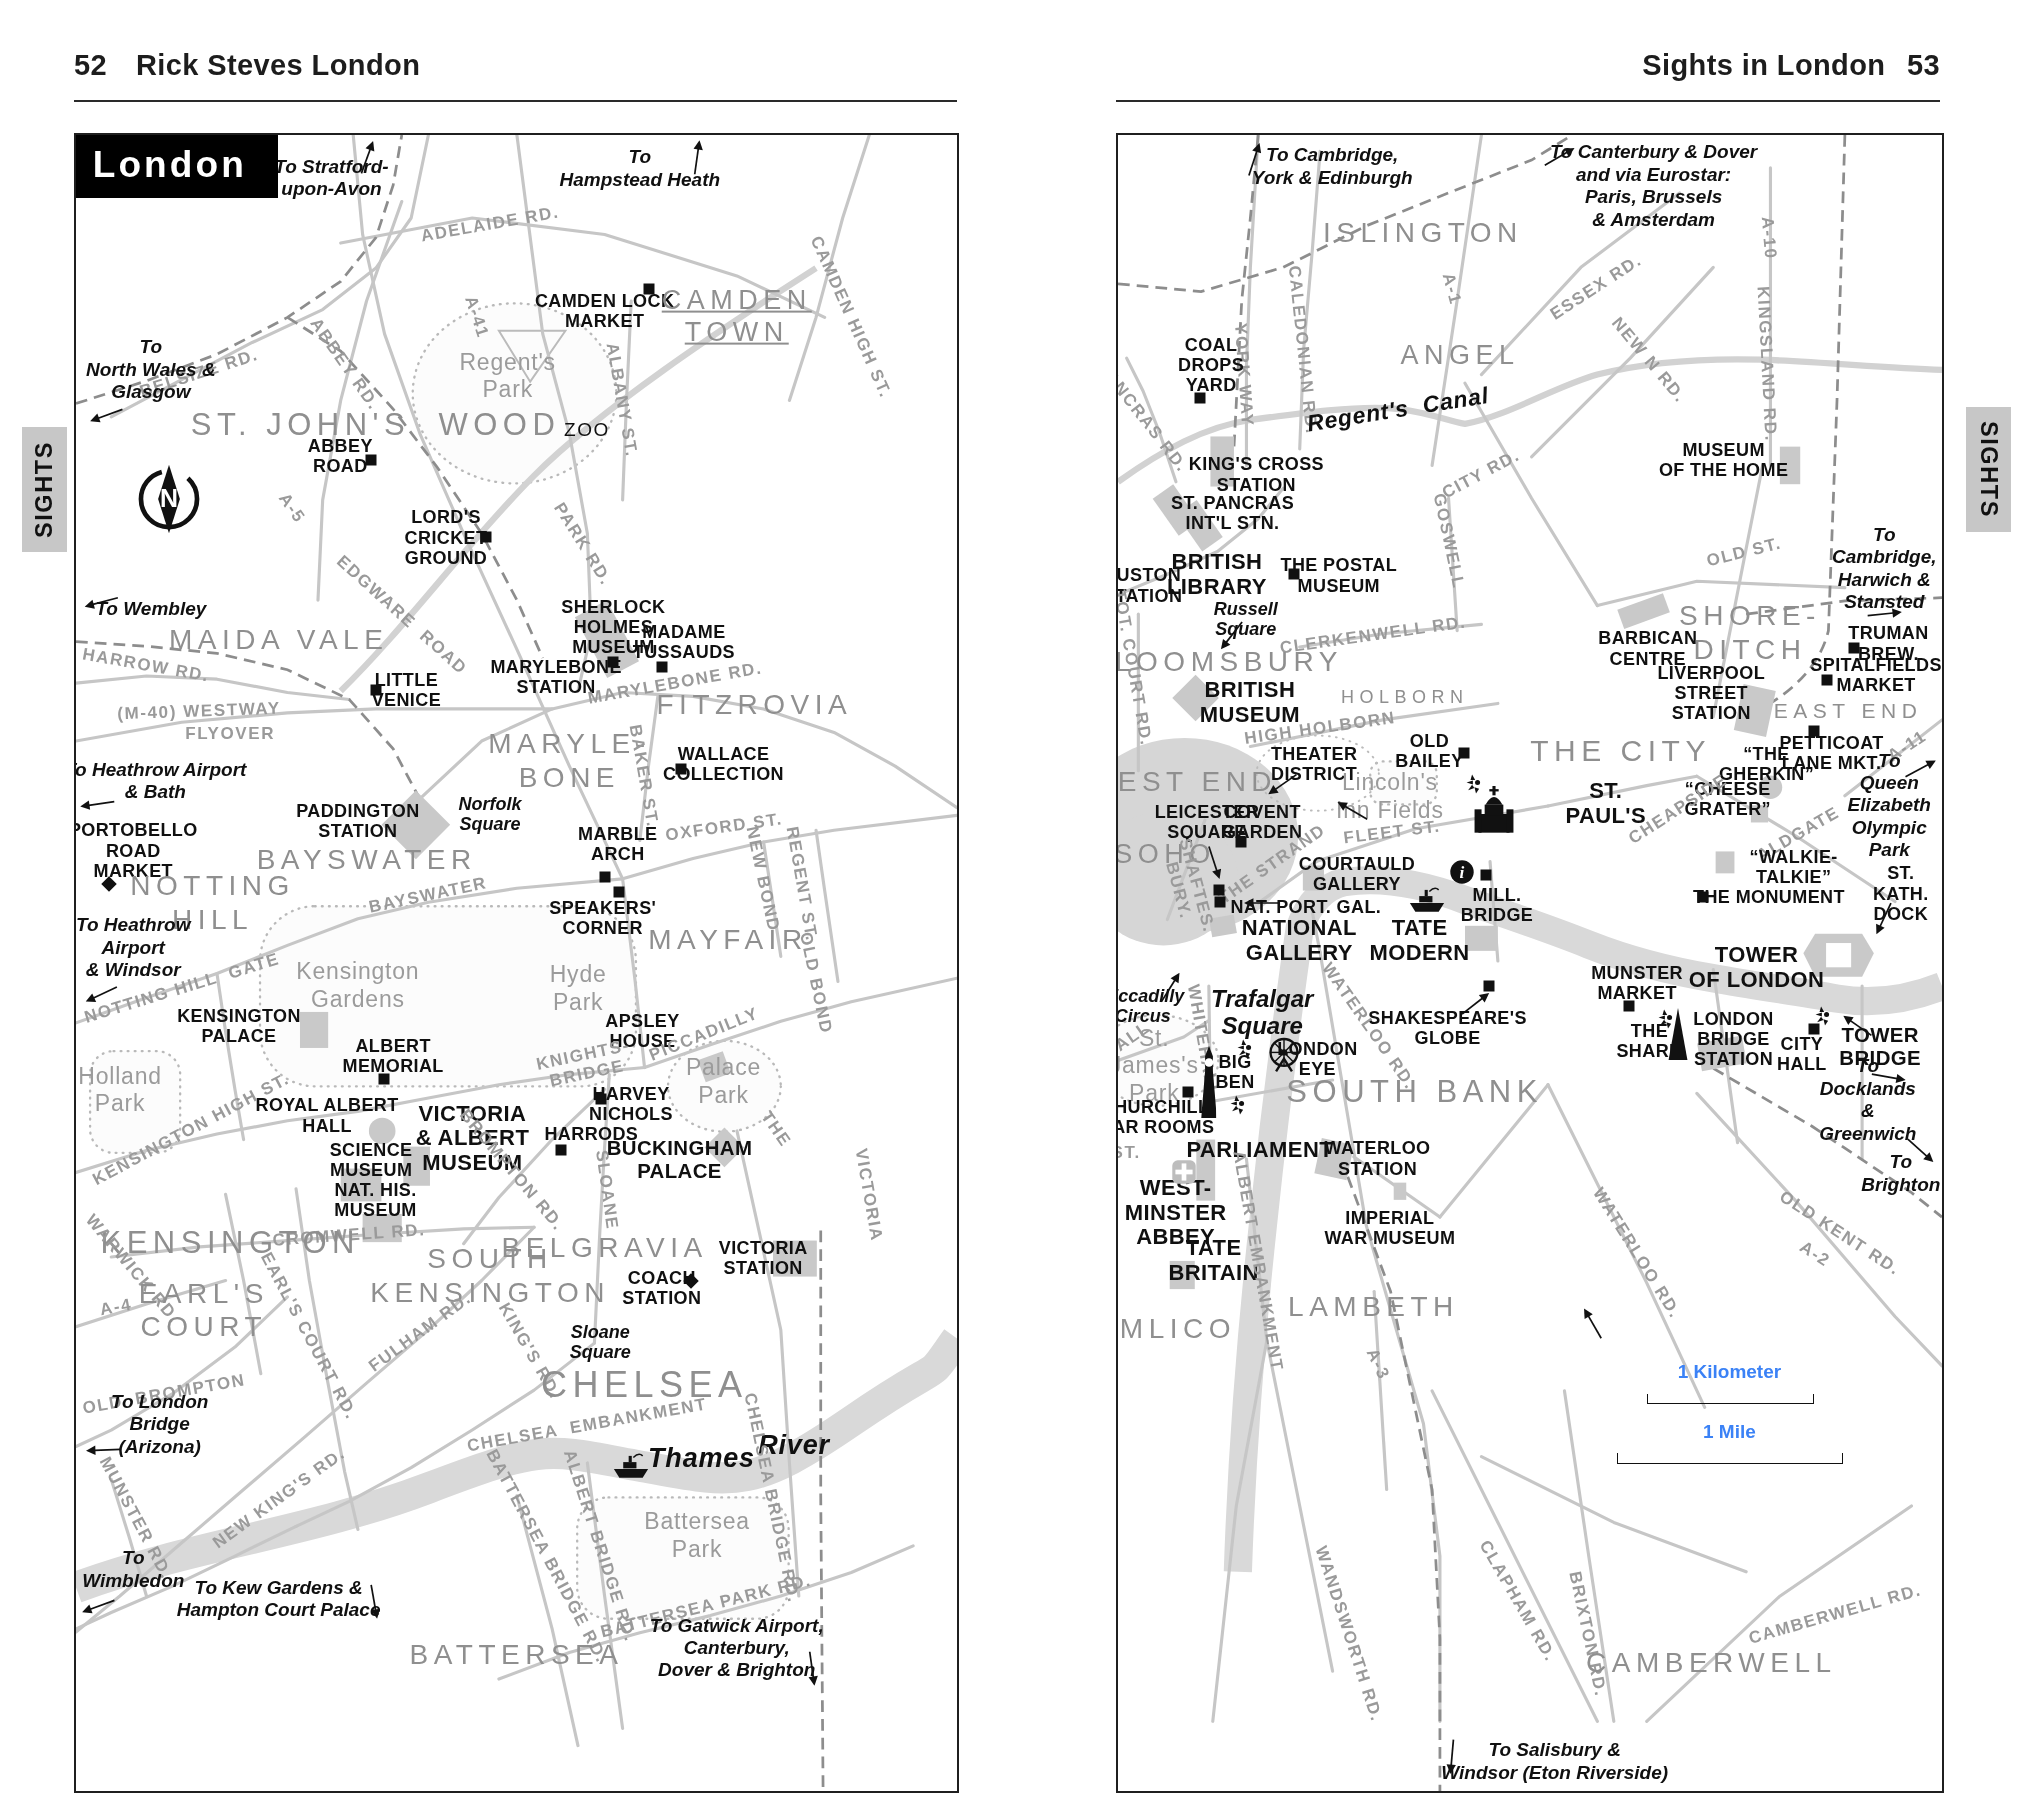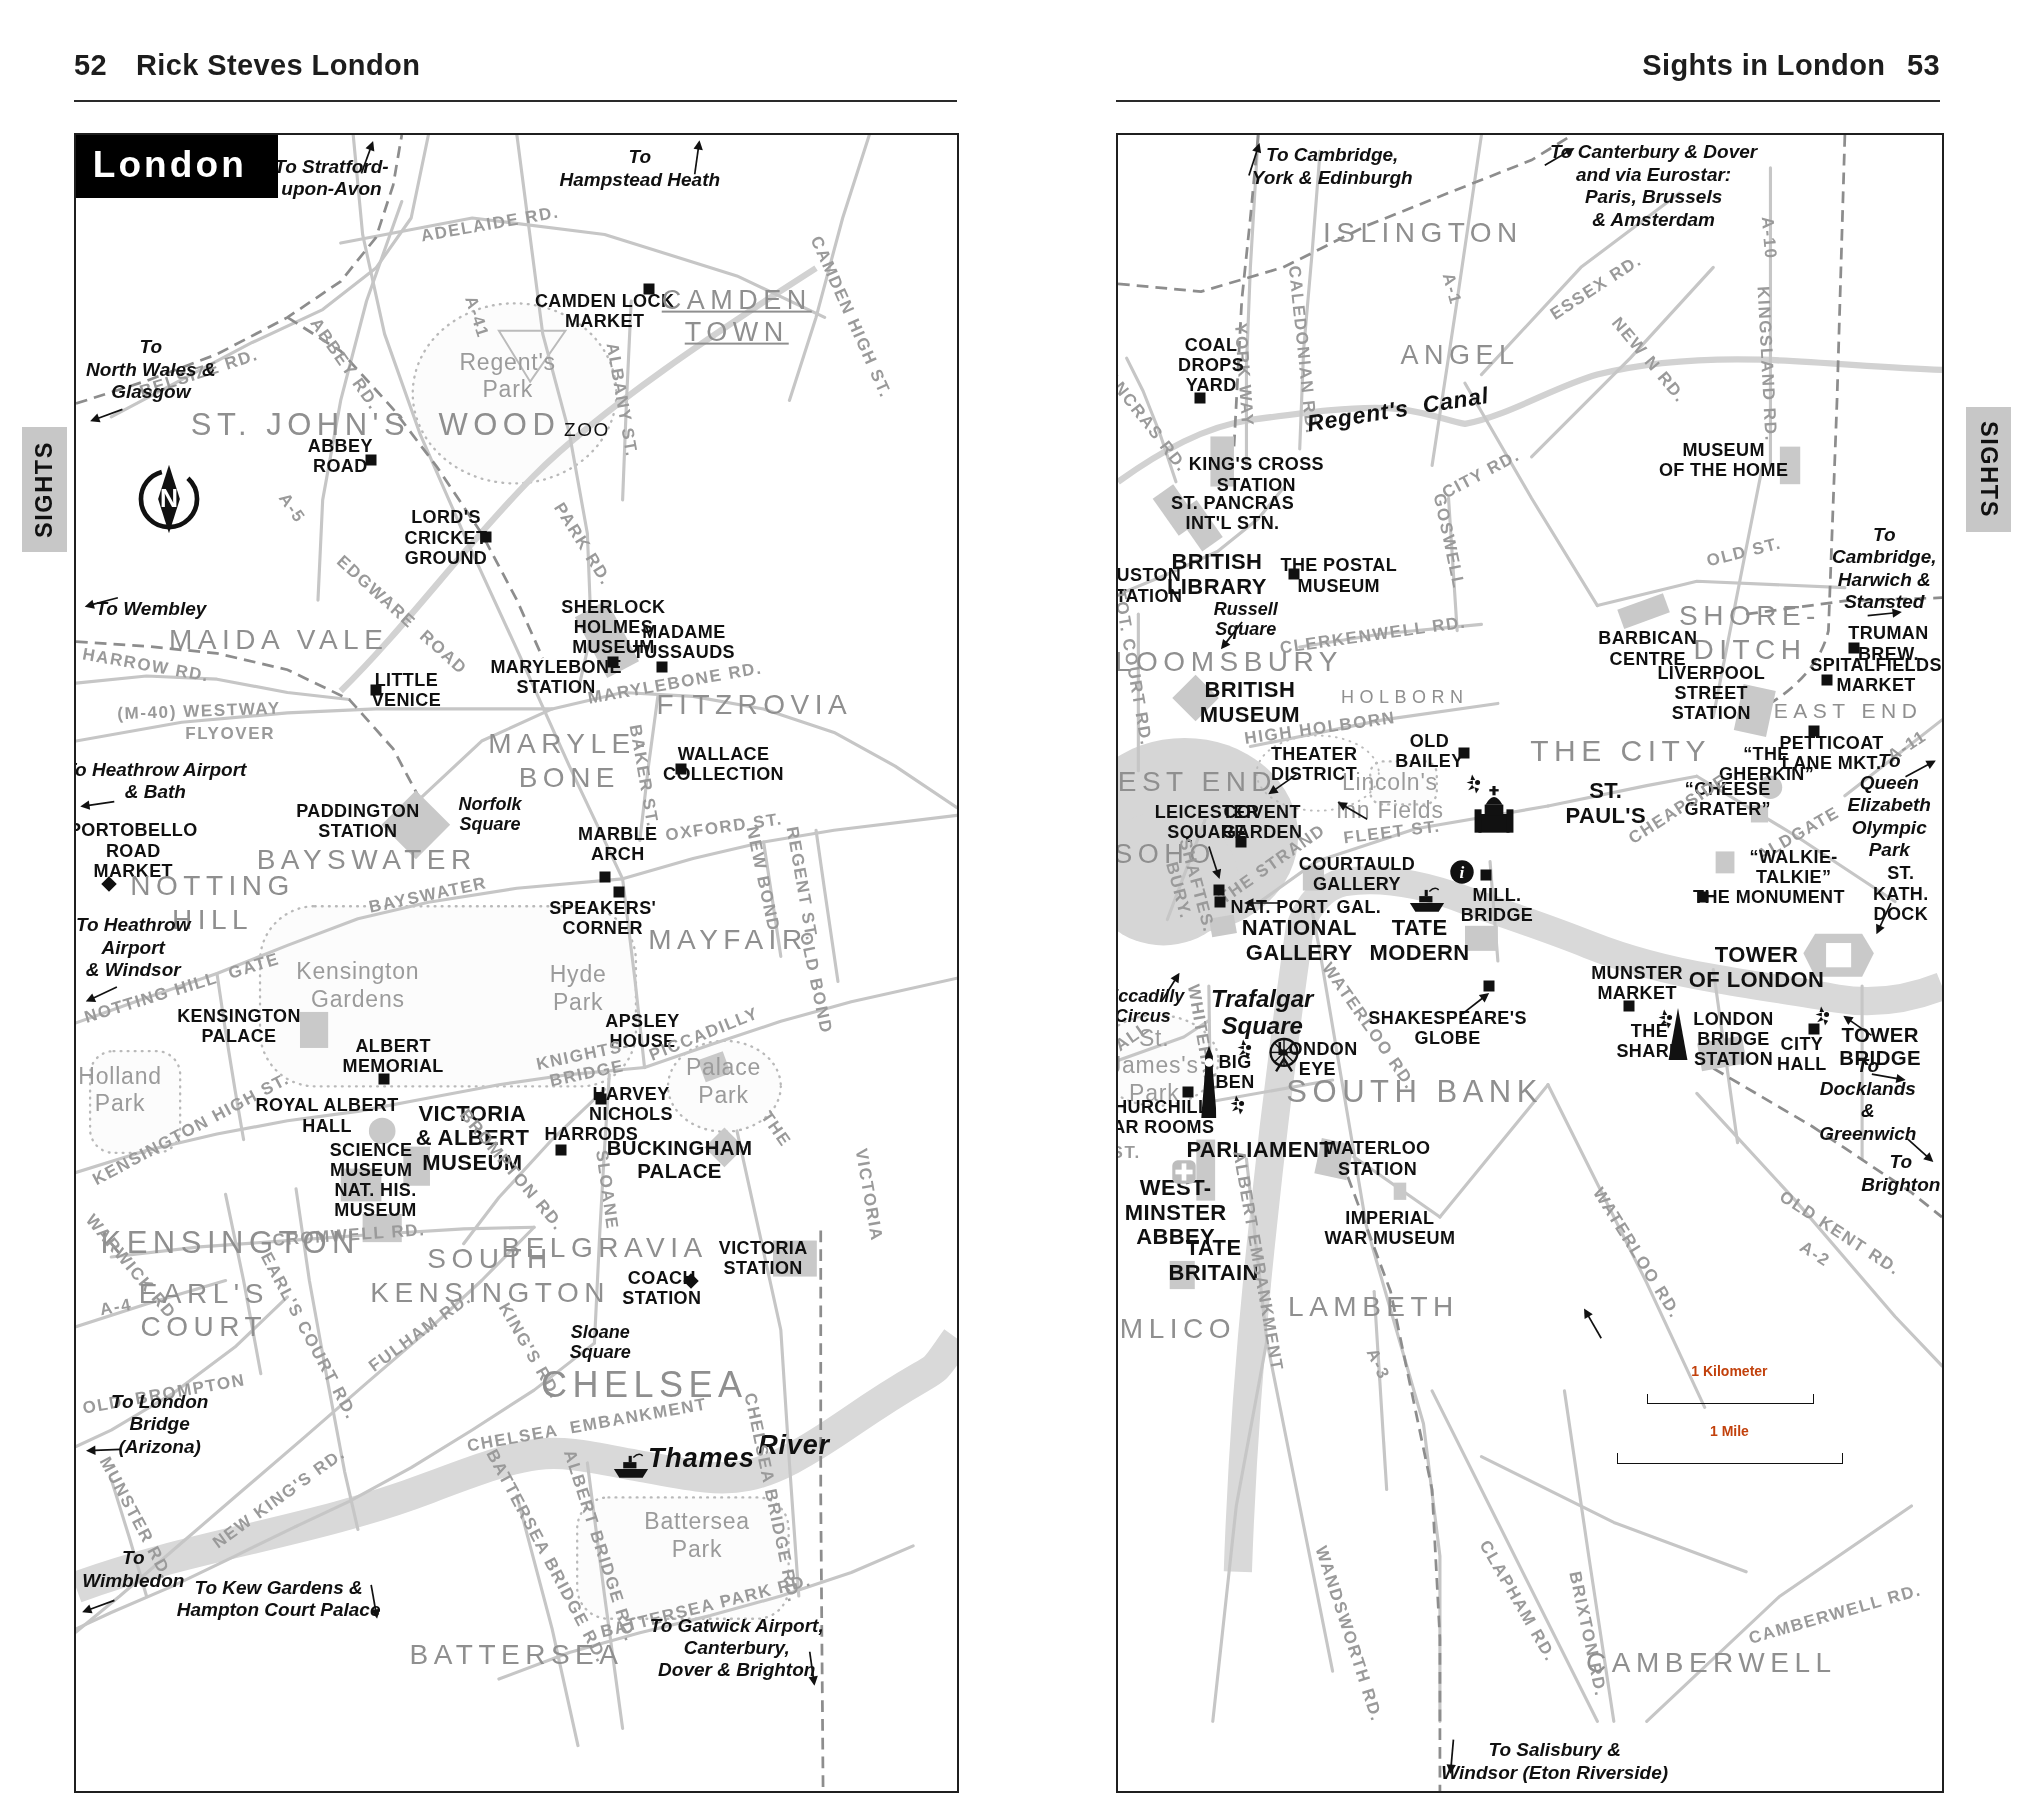--- a/index.html
+++ b/index.html
@@ -22,21 +22,21 @@
   .c-park{color:#9b9b9b;font-size:23px;font-weight:500;letter-spacing:0.8px;line-height:1.2;}
   .c-road{color:#9a9a9a;font-size:17px;font-weight:700;letter-spacing:1.6px;white-space:pre;}
   .c-poi{color:#101010;font-size:18px;font-weight:700;letter-spacing:0.4px;}
   .c-poiBig{color:#101010;font-size:22px;font-weight:700;letter-spacing:0.4px;}
   .c-poiPlain{color:#101010;font-size:19px;font-weight:500;letter-spacing:1.6px;}
   .c-dest{color:#101010;font-size:19px;font-weight:600;font-style:italic;line-height:1.18;}
   .c-water{color:#101010;font-size:27px;font-weight:700;font-style:italic;letter-spacing:0.8px;}
   .c-canal{color:#101010;font-size:23px;font-weight:700;font-style:italic;letter-spacing:0.8px;white-space:pre;}
   .c-sq{color:#101010;font-size:18px;font-weight:700;font-style:italic;}
   .c-sqBig{color:#101010;font-size:24px;font-weight:700;font-style:italic;}
-  .c-scale{color:#c2410c;font-size:14px;font-weight:600;}
+  .c-scale{color:#3b82f6;font-size:19px;font-weight:600;}
   .icon{position:absolute;transform:translate(-50%,-50%);z-index:25;display:block;line-height:0;}
   .mk-sq{width:11px;height:11px;background:#101010;}
   .mk-di{width:11px;height:11px;background:#101010;transform:translate(-50%,-50%) rotate(45deg);}
   .scalebar{position:absolute;border-bottom:1.6px solid #111;border-left:1.6px solid #111;border-right:1.6px solid #111;height:9.4px;z-index:22;}
 </style>
 </head>
 <body>
 
 <div>
   <div class="page-header" style="left:74px;">

